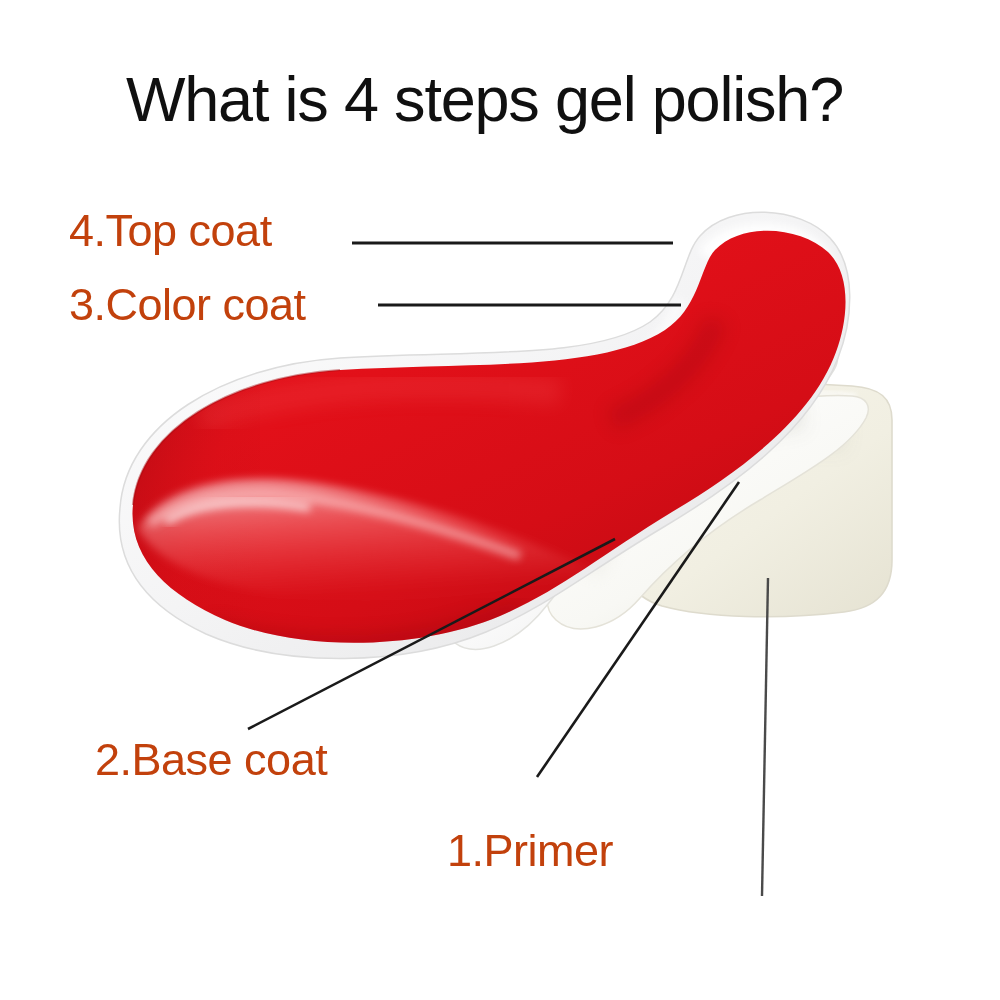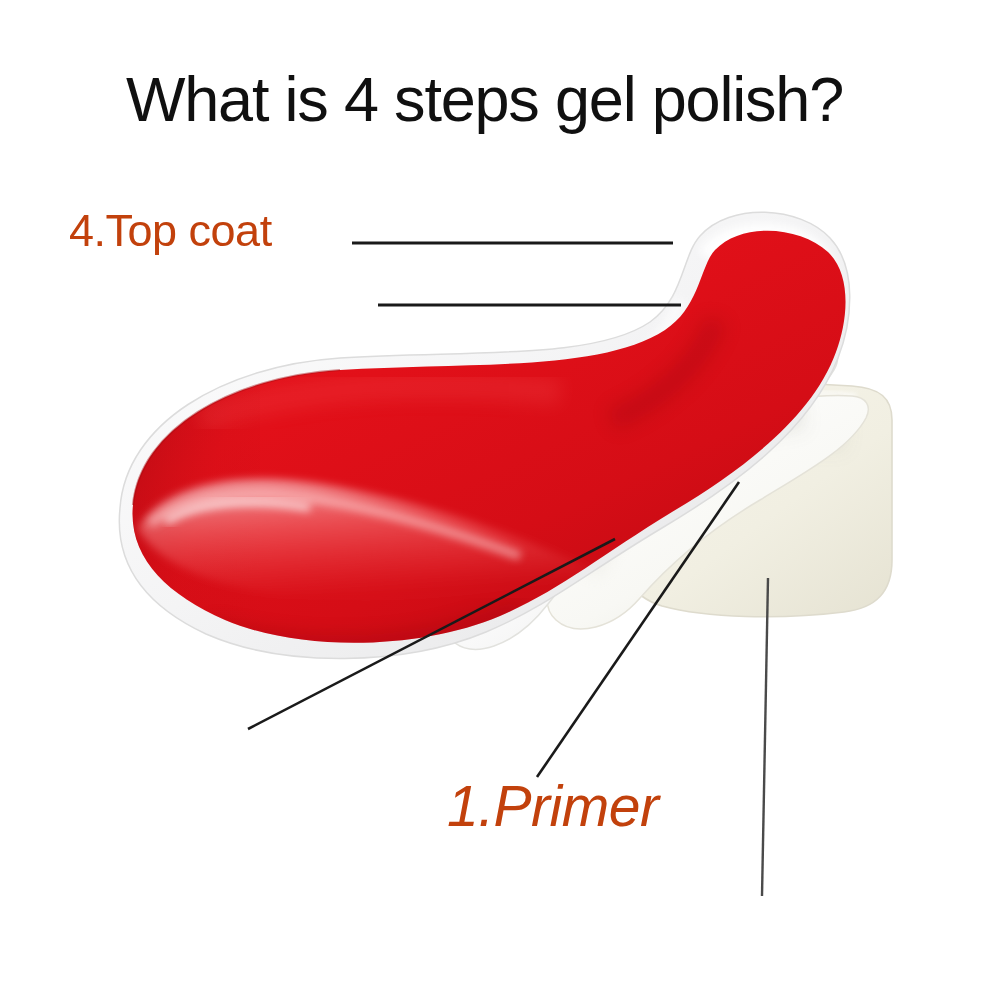--- a/index.html
+++ b/index.html
@@ -39,21 +39,21 @@
   #page-title {
     left: 126px;
     top: 68px;
     font-size: 63px;
     letter-spacing: -1.2px;
     color: #101010;
   }
   #label-top-coat     { left: 69px;  top: 208px; font-size: 45px; }
   #label-color-coat   { left: 69px;  top: 282px; font-size: 45px; }
   #label-base-coat    { left: 95px;  top: 737px; font-size: 45px; }
-  #label-primer       { left: 447px; top: 778px; font-size: 57px; font-style: italic; }
+  #label-primer       { left: 447px; top: 828px; font-size: 45px; }
   #label-nail-plate   { left: 566px; top: 905px; font-size: 45px; }
 </style>
 </head>
 <body>
 
 <div id="stage">
 
   <svg id="diagram-svg" viewBox="0 0 1000 1000">
     <defs>
 
@@ -227,18 +227,20 @@
       <line x1="248" y1="729" x2="615" y2="539" stroke-width="2.6"></line>
       <line x1="537" y1="777" x2="739" y2="482" stroke-width="2.6"></line>
       <line x1="762" y1="896" x2="768" y2="578" stroke-width="2.4" stroke="#4a4a4a"></line>
     </g>
   </svg>
 
   <div class="txt" id="page-title">What is 4 steps gel polish?</div>
 
   <div class="txt" id="label-top-coat">4.Top coat</div>
 
-
+  <div class="txt" id="label-color-coat">3.Color coat</div>
+
+  <div class="txt" id="label-base-coat">2.Base coat</div>
 
   <div class="txt" id="label-primer">1.Primer</div>
 
 
 </div>
 
 </body></html>

